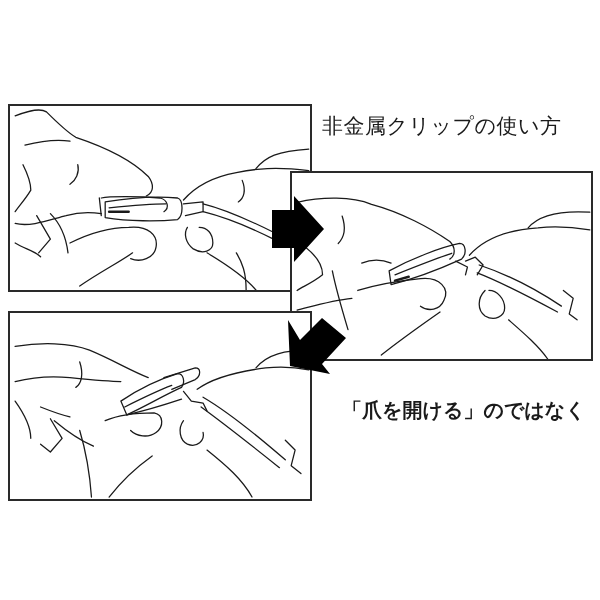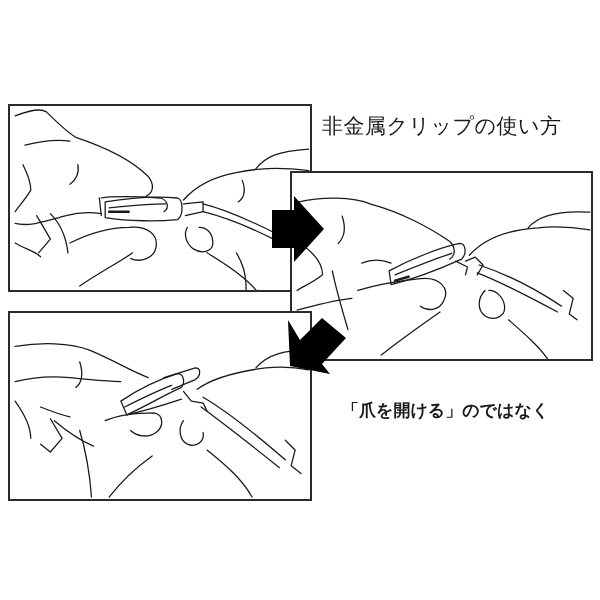--- a/index.html
+++ b/index.html
@@ -6,21 +6,21 @@
   body{width:600px;height:600px;position:relative;overflow:hidden;font-family:"DejaVu Sans","Liberation Sans",sans-serif;}
   .panel{position:absolute;background:#fff;border:2px solid #2a2a2a;box-sizing:border-box;overflow:hidden;}
   .panel svg{position:absolute;left:0;top:0;width:100%;height:100%;}
   #p1{left:8px;top:104px;width:304px;height:188px;z-index:1;}
   #p2{left:290px;top:171px;width:303px;height:190px;z-index:2;}
   #p3{left:8px;top:311px;width:304px;height:190px;z-index:2;}
   .arrow{position:absolute;z-index:5;}
   #a1{left:272px;top:196px;width:52px;height:66px;}
   #a2{left:286px;top:318px;width:64px;height:60px;}
   .title{position:absolute;left:322px;top:112px;font-size:21px;color:#1a1a1a;letter-spacing:0.5px;white-space:nowrap;font-family:Liberation Mono, monospace;}
-  .note{position:absolute;left:342px;top:394px;font-size:17px;font-weight:bold;color:#1a1a1a;line-height:33px;white-space:nowrap;}
+  .note{position:absolute;left:342px;top:394px;font-size:20px;font-weight:bold;color:#1a1a1a;line-height:33px;white-space:nowrap;}
   .note div{height:33px;}
 </style>
 </head>
 <body>
 
 <div class="title">非金属クリップの使い方</div>
 
 <div class="panel" id="p1">
   <svg viewBox="0 0 304 188" fill="none" stroke="#1a1a1a" stroke-width="1.3" stroke-linecap="round" stroke-linejoin="round">
 

